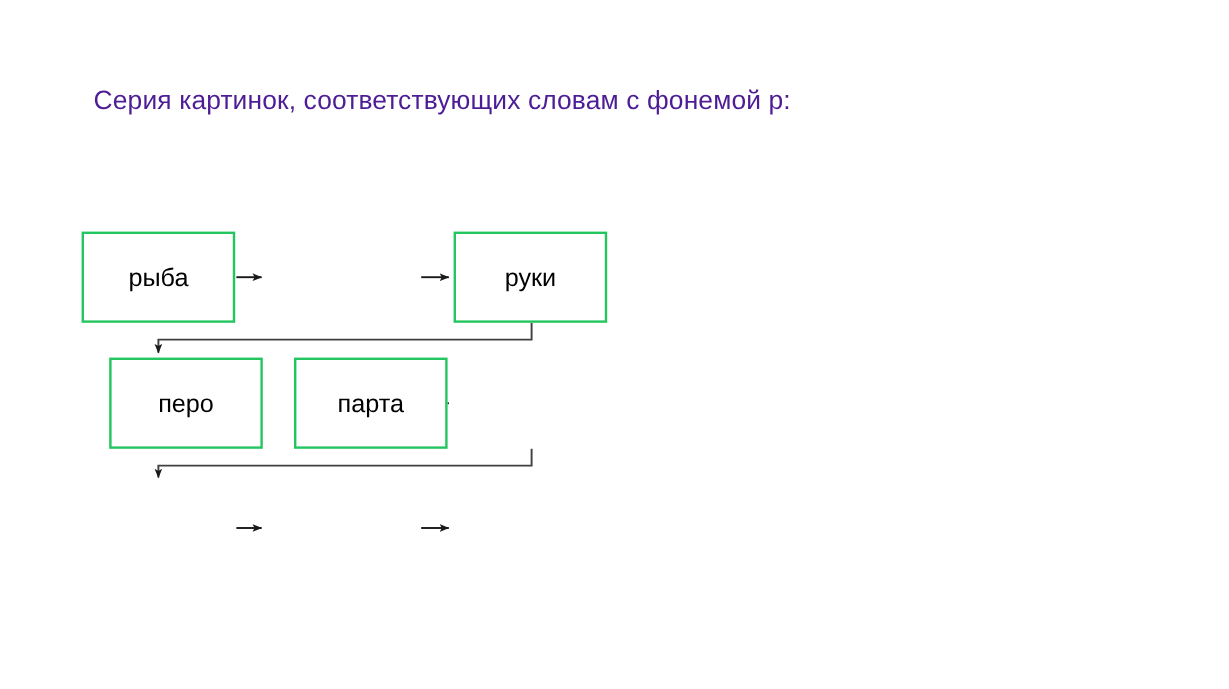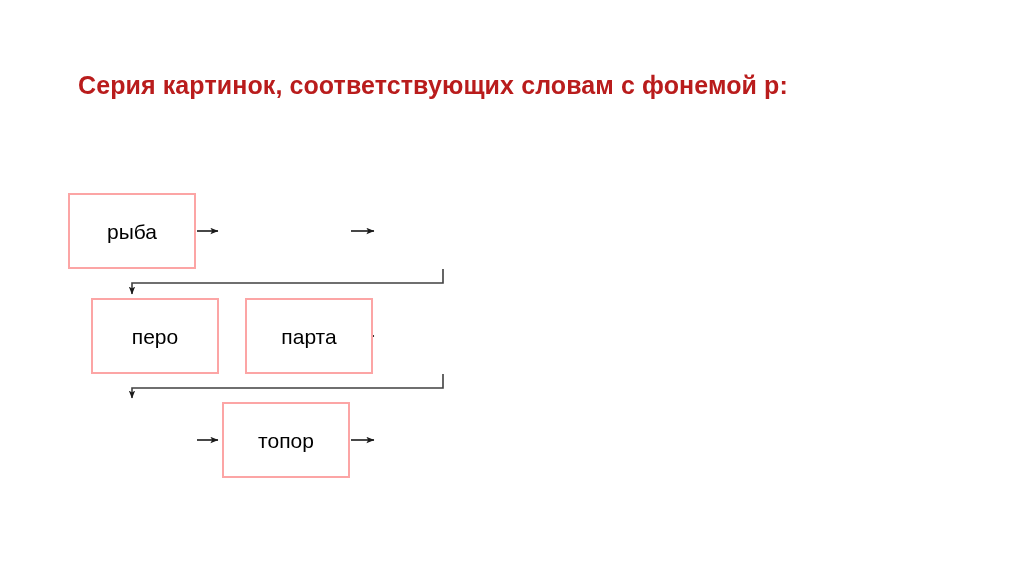--- a/index.html
+++ b/index.html
@@ -19,25 +19,25 @@
 
   .page {
     position: absolute;
     inset: 0;
   }
 
   .title {
     position: absolute;
     left: 78px;
     top: 71px;
-    font-size: 25px;
-    font-weight: bold;
+    font-size: 22px;
+    font-weight: normal;
     letter-spacing: 0.1px;
     white-space: nowrap;
-    color: #b91c1c;
+    color: #4c1d95;
   }
 
   
   .diagram {
     position: absolute;
     left: 0;
     top: 0;
     width: 1024px;
     height: 574px;
   }
@@ -49,21 +49,21 @@
     width: 1024px;
     height: 574px;
     overflow: visible;
   }
 
   .node {
     position: absolute;
     width: 128px;
     height: 76px;
     box-sizing: border-box;
-    border: 2px solid #fca5a5;
+    border: 2px solid #22c55e;
     background: #ffffff;
     display: flex;
     align-items: center;
     justify-content: center;
   }
 
   .node-label {
     font-size: 21px;
     font-weight: normal;
     line-height: 1;
@@ -126,26 +126,26 @@
       </g>
 
       <g>
         <path d="M443,374 L443,388 L132,388 L132,398" fill="none" stroke="#404040" stroke-width="1.6" marker-end="url(#ahd)"></path>
       </g>
     </svg>
 
     <div class="node row-0 col-0">
       <span class="node-label">рыба</span>
     </div>
+    <div class="node row-0 col-2">
+      <span class="node-label">руки</span>
+    </div>
 
     <div class="node row-1 col-0">
       <span class="node-label">перо</span>
     </div>
     <div class="node row-1 col-1">
       <span class="node-label">парта</span>
     </div>
 
-    <div class="node row-2 col-1">
-      <span class="node-label">топор</span>
-    </div>
 
   </div>
 </div>
 
 </body></html>

